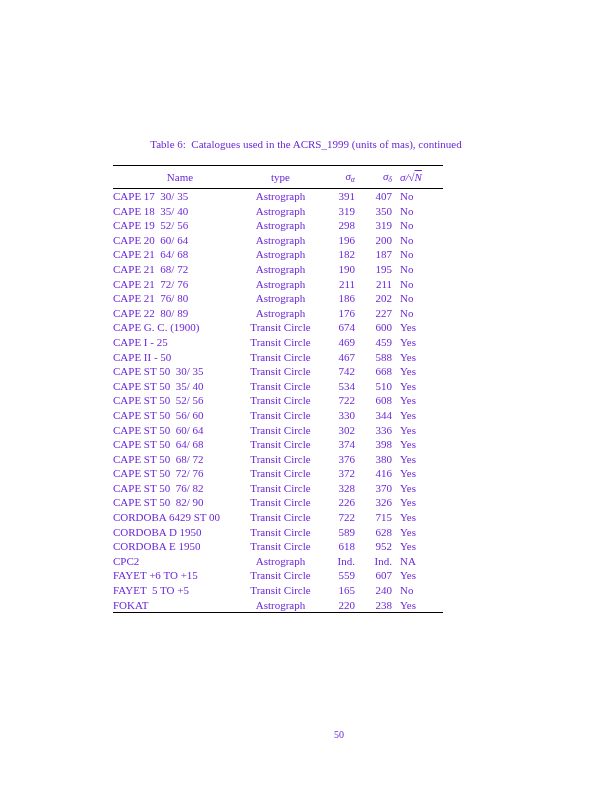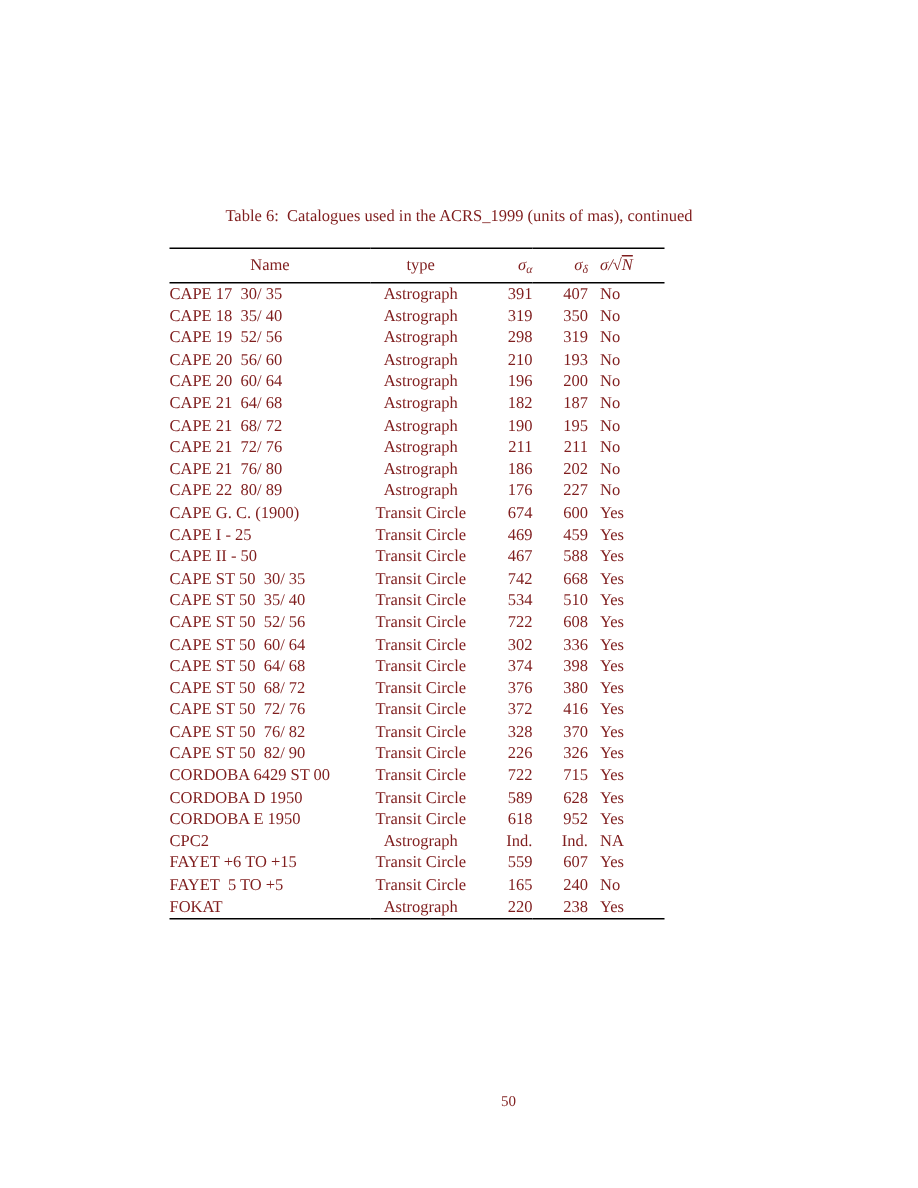--- a/index.html
+++ b/index.html
@@ -5,21 +5,21 @@
   html, body {
     margin: 0;
     padding: 0;
     background: #ffffff;
   }
   .page {
     position: relative;
     width: 612px;
     height: 792px;
     background: #ffffff;
-    color: #7f1d1d;
+    color: #6d28d9;
     font-family: "Liberation Serif", serif;
     overflow: hidden;
   }
   .caption {
     position: absolute;
     top: 137px;
     left: 0;
     width: 612px;
     text-align: center;
     font-size: 11px;
@@ -119,27 +119,20 @@
           <td class="col-sn">No</td>
         </tr>
         <tr>
           <td class="col-name">CAPE 19  52/ 56</td>
           <td class="col-type">Astrograph</td>
           <td class="num">298</td>
           <td class="num">319</td>
           <td class="col-sn">No</td>
         </tr>
         <tr>
-          <td class="col-name">CAPE 20  56/ 60</td>
-          <td class="col-type">Astrograph</td>
-          <td class="num">210</td>
-          <td class="num">193</td>
-          <td class="col-sn">No</td>
-        </tr>
-        <tr>
           <td class="col-name">CAPE 20  60/ 64</td>
           <td class="col-type">Astrograph</td>
           <td class="num">196</td>
           <td class="num">200</td>
           <td class="col-sn">No</td>
         </tr>
         <tr>
           <td class="col-name">CAPE 21  64/ 68</td>
           <td class="col-type">Astrograph</td>
           <td class="num">182</td>
@@ -207,20 +200,27 @@
           <td class="col-type">Transit Circle</td>
           <td class="num">534</td>
           <td class="num">510</td>
           <td class="col-sn">Yes</td>
         </tr>
         <tr>
           <td class="col-name">CAPE ST 50  52/ 56</td>
           <td class="col-type">Transit Circle</td>
           <td class="num">722</td>
           <td class="num">608</td>
+          <td class="col-sn">Yes</td>
+        </tr>
+        <tr>
+          <td class="col-name">CAPE ST 50  56/ 60</td>
+          <td class="col-type">Transit Circle</td>
+          <td class="num">330</td>
+          <td class="num">344</td>
           <td class="col-sn">Yes</td>
         </tr>
         <tr>
           <td class="col-name">CAPE ST 50  60/ 64</td>
           <td class="col-type">Transit Circle</td>
           <td class="num">302</td>
           <td class="num">336</td>
           <td class="col-sn">Yes</td>
         </tr>
         <tr>

